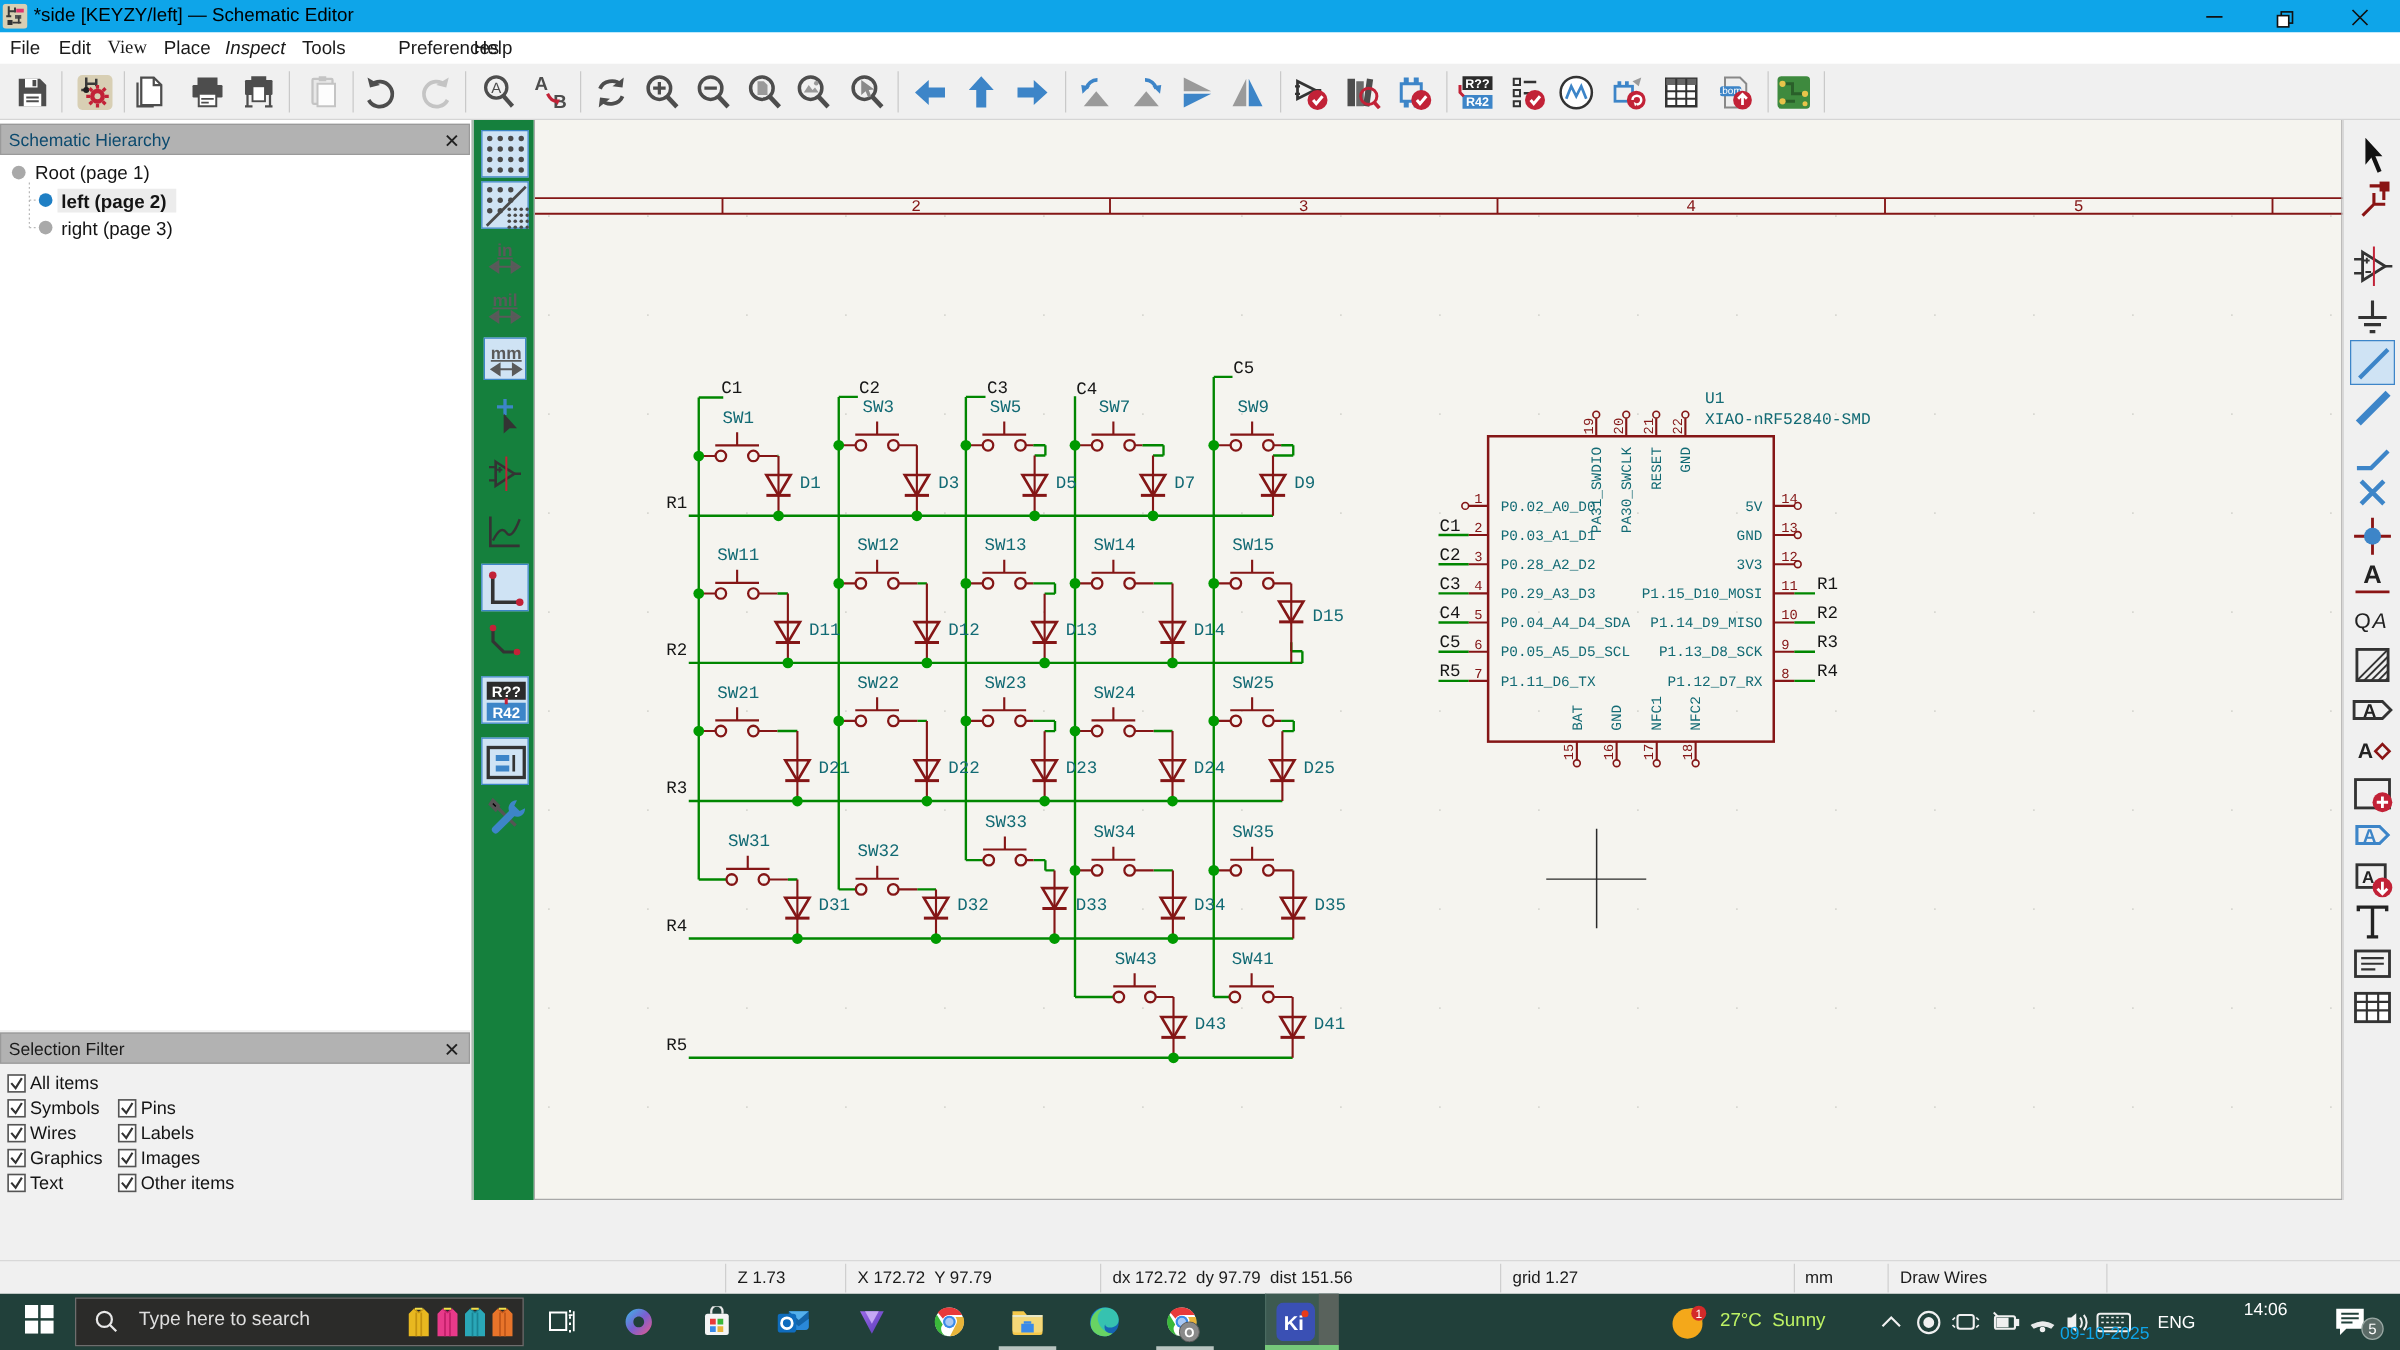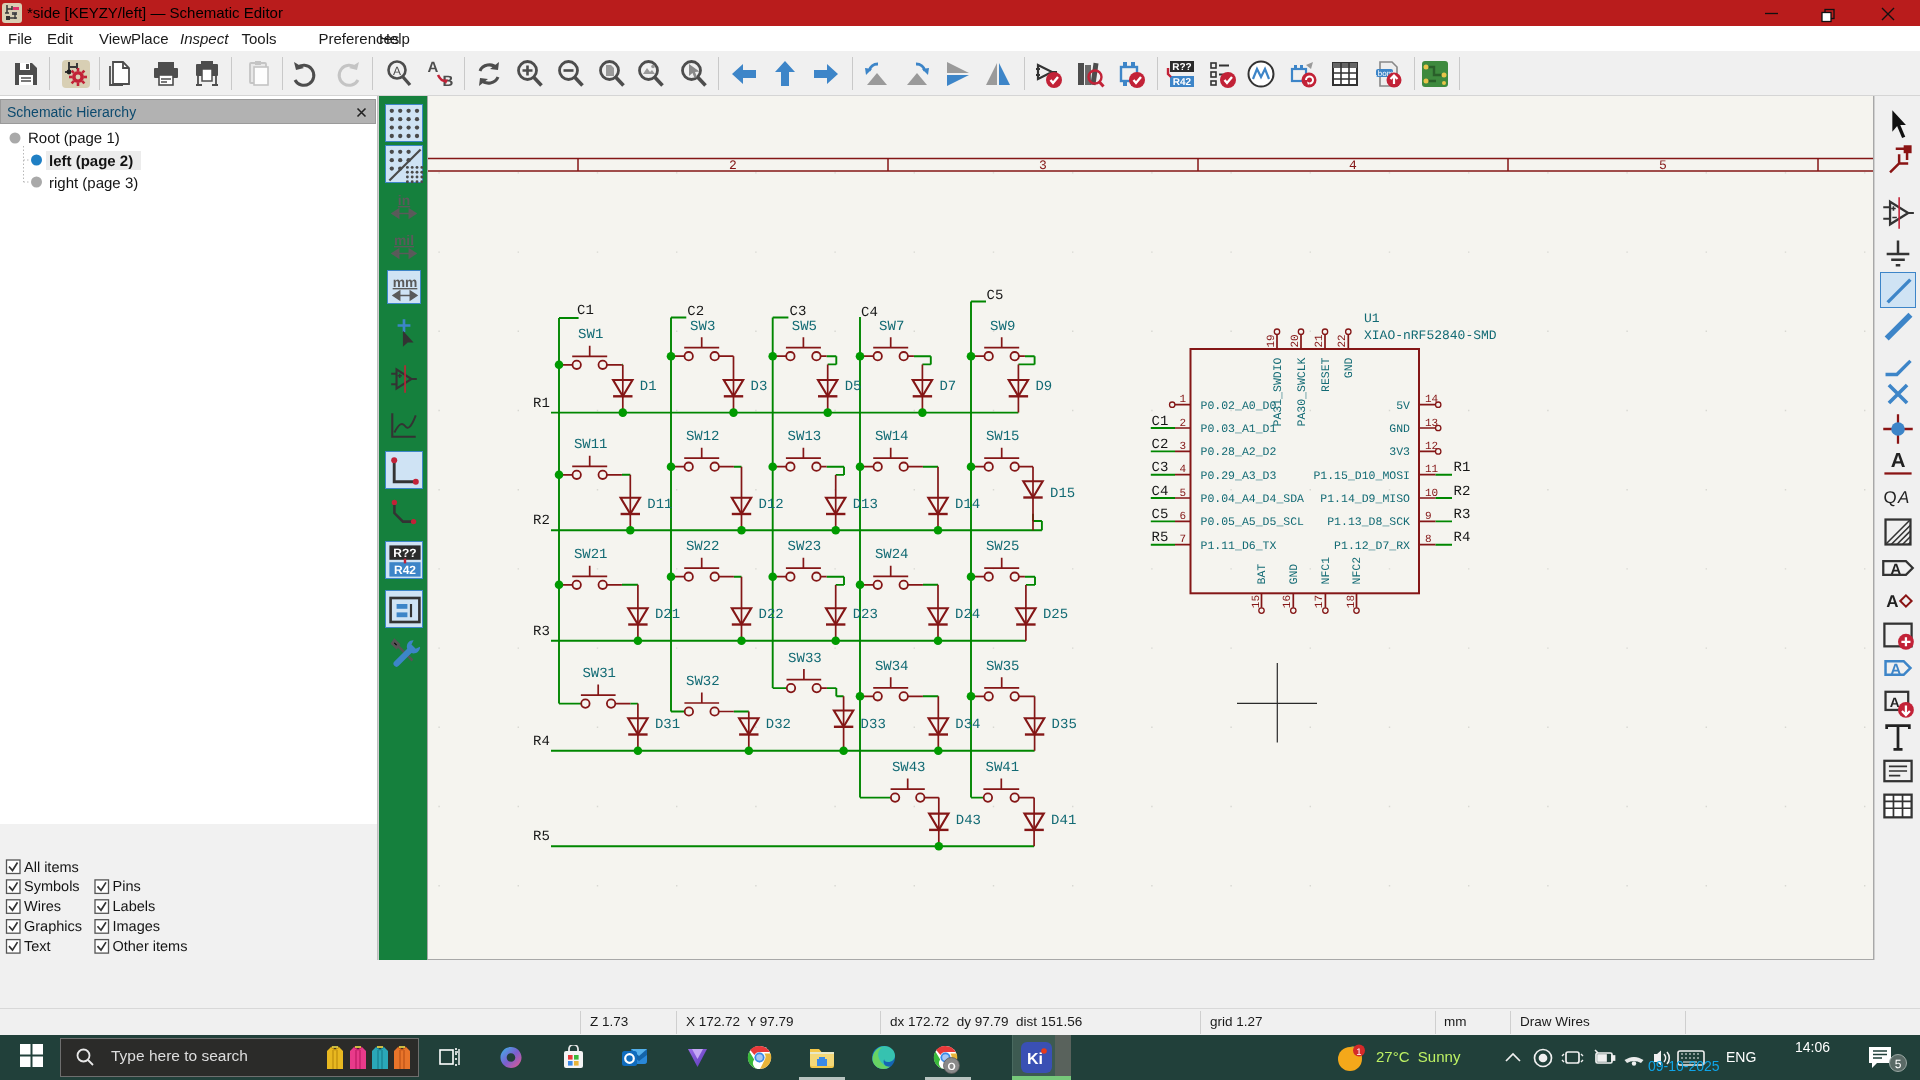--- a/index.html
+++ b/index.html
@@ -1,40 +1,40 @@
 <!DOCTYPE html>
 <html><head><meta charset="utf-8">
 <style>
 *{margin:0;padding:0;box-sizing:border-box;} svg text{text-rendering:geometricPrecision;} body{-webkit-font-smoothing:antialiased;}
 html,body{width:1920px;height:1080px;overflow:hidden;}
 body{font-family:"Liberation Sans",sans-serif;background:#fff;position:relative;}
 .abs{position:absolute;}
 </style></head><body>
 
-<div class="abs" style="left:0;top:0;width:1920px;height:26px;background:#b91c1c;">
+<div class="abs" style="left:0;top:0;width:1920px;height:26px;background:#0ea5e9;">
 <svg class="abs" style="left:2px;top:3px" width="20" height="20" viewBox="0 0 20 20">
 <rect x="0" y="0" width="20" height="20" rx="3" fill="#d8cfb4"></rect>
 <path d="M5 2 v8 M5 6 h5 M10 3 v4 M3 10 h4" stroke="#3a3a3a" stroke-width="1.6" fill="none"></path>
 <rect x="11" y="4" width="6" height="3" fill="#e0356e"></rect>
 <rect x="10" y="9" width="5" height="3" fill="#555"></rect>
 <rect x="4" y="13" width="4" height="4" fill="#333"></rect>
 <path d="M8 15 h7 M13 10 v6" stroke="#3a3a3a" stroke-width="1.4"></path>
 </svg>
 <div class="abs" style="left:27px;top:4px;font-size:15px;color:#000;">*side [KEYZY/left] — Schematic Editor</div>
 <svg class="abs" style="left:1755px;top:0" width="165" height="26" viewBox="0 0 165 26">
 <path d="M10 13.5 h13" stroke="#111" stroke-width="1.3"></path>
 <rect x="70" y="9.5" width="9" height="9" fill="none" stroke="#111" stroke-width="1.3"></rect>
 <rect x="67" y="12.5" width="9" height="9" fill="#fff" stroke="#111" stroke-width="1.3"></rect>
 <path d="M127 8 l12 12 M139 8 l-12 12" stroke="#111" stroke-width="1.4"></path>
 </svg>
 </div>
 <div class="abs" style="left:0;top:26px;width:1920px;height:25px;background:#fff;font-size:15px;color:#1a1a1a;">
 <span class="abs" style="left:8px;top:4px;">File</span>
 <span class="abs" style="left:47px;top:4px;">Edit</span>
-<span class="abs" style="left:99px;top:4px;">View</span>
+<span class="abs" style="left:86px;top:4px;font-family:Liberation Serif, serif;">View</span>
 <span class="abs" style="left:131px;top:4px;">Place</span>
 <span class="abs" style="left:180px;top:4px;font-style:italic;">Inspect</span>
 <span class="abs" style="left:241.5px;top:4px;">Tools</span>
 <span class="abs" style="left:289.5px;top:4px;padding-left:29px;">Preferences</span>
 <span class="abs" style="left:379px;top:4px;">Help</span>
 </div>
 <div class="abs" style="left:0;top:51px;width:1920px;height:45px;background:#f0f0f0;border-bottom:1px solid #d5d5d5;">
 <svg class="abs" style="left:11px;top:8px" width="30" height="30" viewBox="0 0 30 30">
       <path d="M4 4 h17 l5 5 v17 h-22 z" fill="#4d4d4d"></path>
       <rect x="9" y="4" width="10" height="7" fill="#fff"></rect>
@@ -259,20 +259,26 @@
 <circle cx="15" cy="14" r="5.5" fill="#a9a9a9"></circle>
 <rect x="46" y="27" width="95" height="19" fill="#ececec"></rect>
 <circle cx="36.5" cy="36" r="5.5" fill="#1f7fc4"></circle>
 <circle cx="36.5" cy="58" r="5.5" fill="#a9a9a9"></circle>
 <text x="28" y="19" font-size="15" fill="#141414">Root (page 1)</text>
 <text x="49" y="42" font-size="15" font-weight="bold" fill="#141414">left (page 2)</text>
 <text x="49" y="64" font-size="15" fill="#141414">right (page 3)</text>
 </svg>
 </div>
 <div class="abs" style="left:0;top:824px;width:378px;height:136px;background:#f1f1f1;border-right:1px solid #c0c0c0;">
+<div class="abs" style="left:0;top:2px;width:376px;height:25px;background:#b2b2b2;border:1px solid #9a9a9a;">
+      <span class="abs" style="left:6px;top:4px;font-size:14px;color:#1a1a1a;">Selection Filter</span>
+      <svg class="abs" style="left:354px;top:6px" width="13" height="13" viewBox="0 0 13 13">
+        <path d="M2.5 2.5 l8 8 M10.5 2.5 l-8 8" stroke="#222" stroke-width="1.6"></path>
+      </svg>
+    </div>
 <svg class="abs" style="left:0;top:27px" width="376" height="108" viewBox="0 0 376 108">
 <rect x="6.5" y="9.0" width="13.5" height="13.5" fill="#fff" stroke="#555" stroke-width="1.3"></rect>
       <path d="M9.0 15.5 l3.5 4 5 -8" fill="none" stroke="#333" stroke-width="1.7"></path>
 <text x="24" y="20.5" font-size="14.5" fill="#141414">All items</text>
 <rect x="6.5" y="28.9" width="13.5" height="13.5" fill="#fff" stroke="#555" stroke-width="1.3"></rect>
       <path d="M9.0 35.4 l3.5 4 5 -8" fill="none" stroke="#333" stroke-width="1.7"></path>
 <text x="24" y="40.4" font-size="14.5" fill="#141414">Symbols</text>
 <rect x="95" y="28.9" width="13.5" height="13.5" fill="#fff" stroke="#555" stroke-width="1.3"></rect>
       <path d="M97.5 35.4 l3.5 4 5 -8" fill="none" stroke="#333" stroke-width="1.7"></path>
 <text x="112.5" y="40.4" font-size="14.5" fill="#141414">Pins</text>

